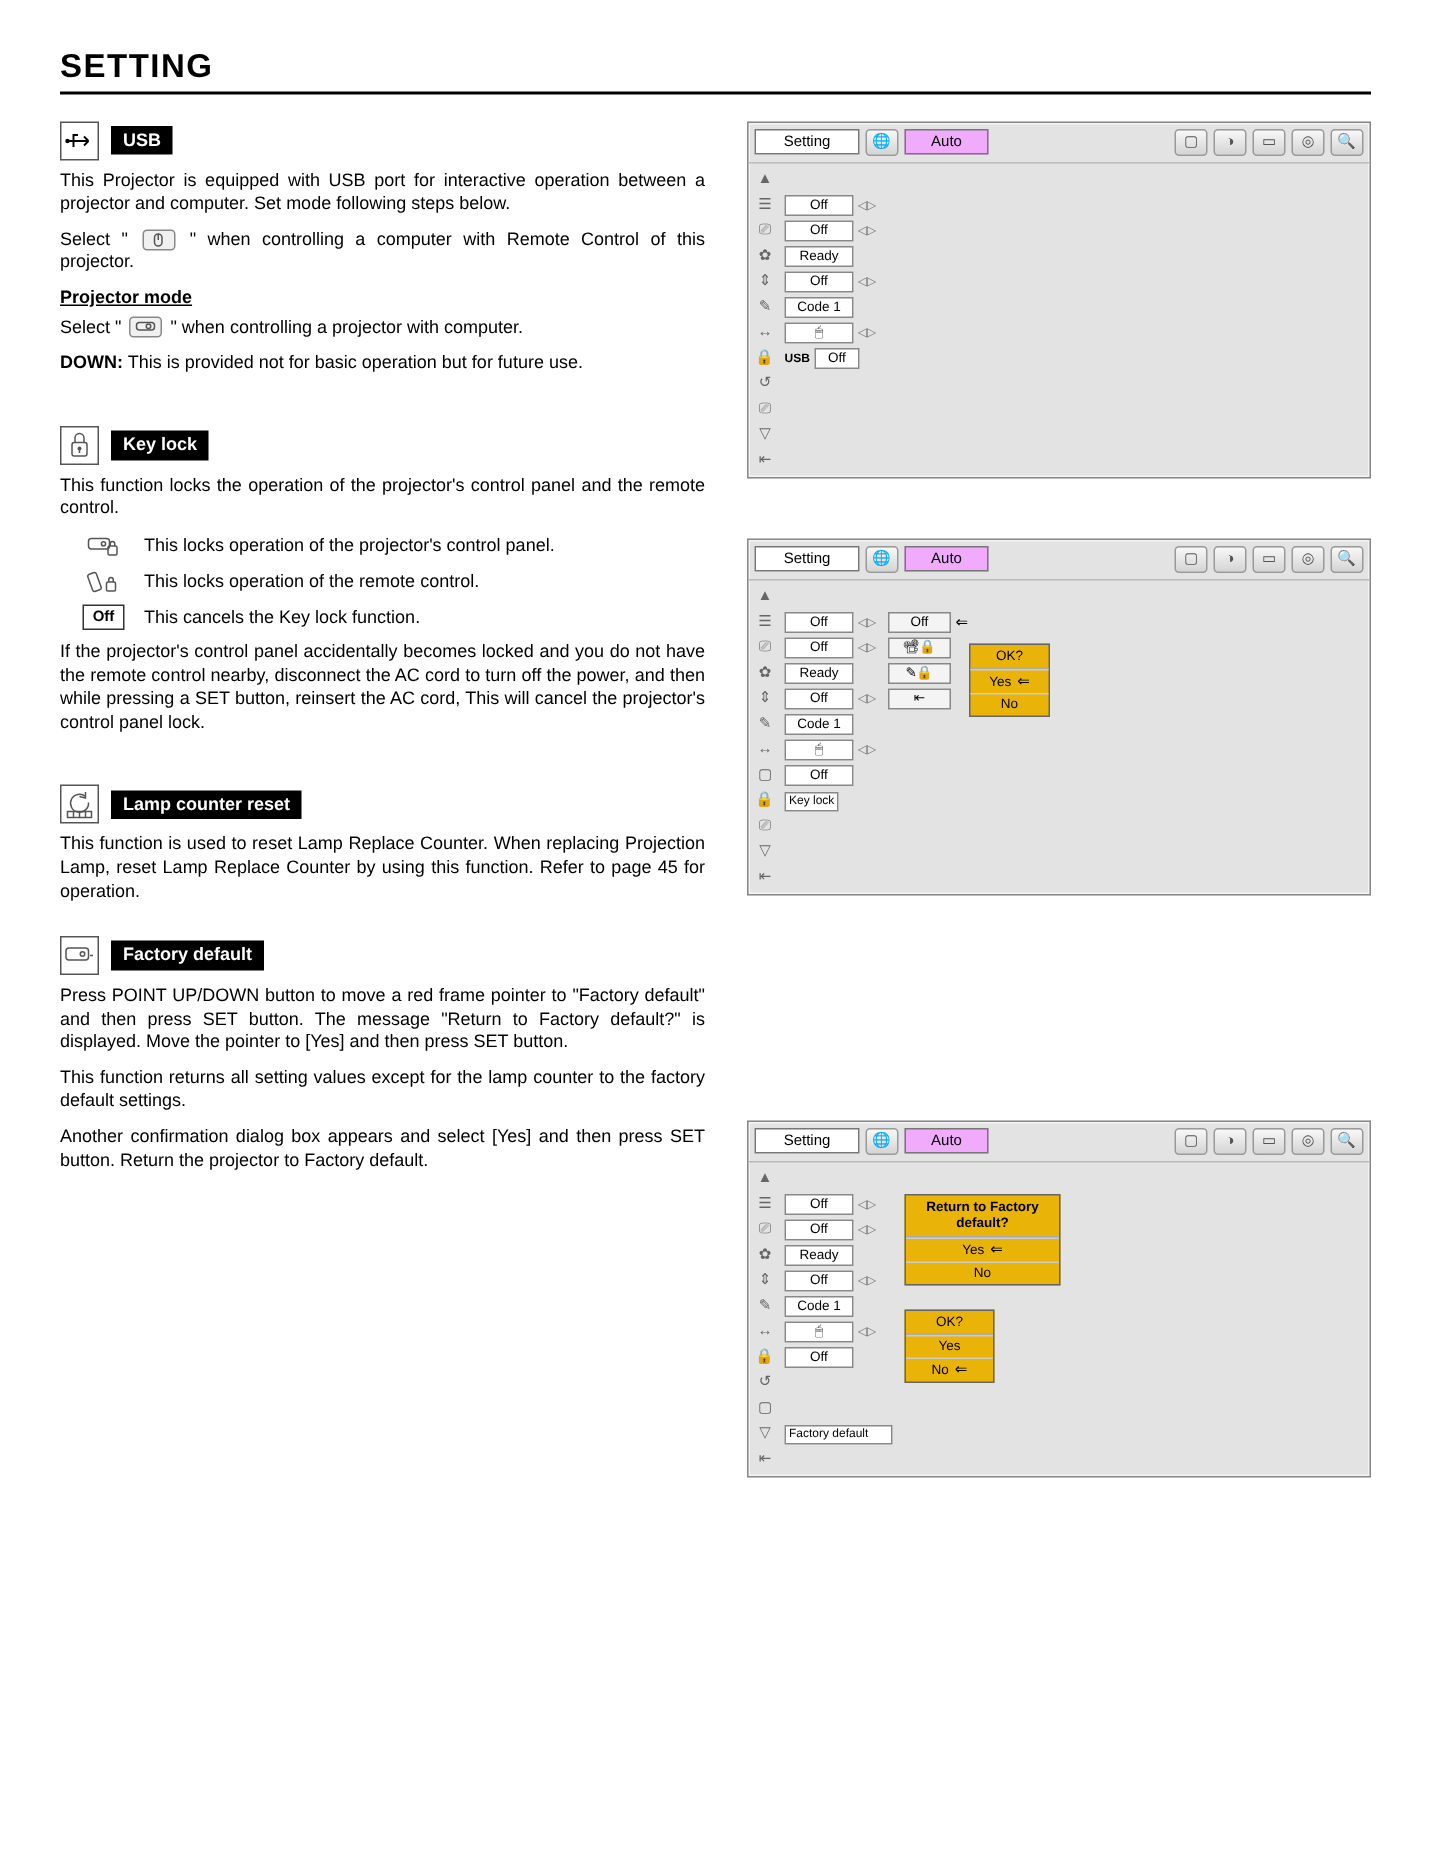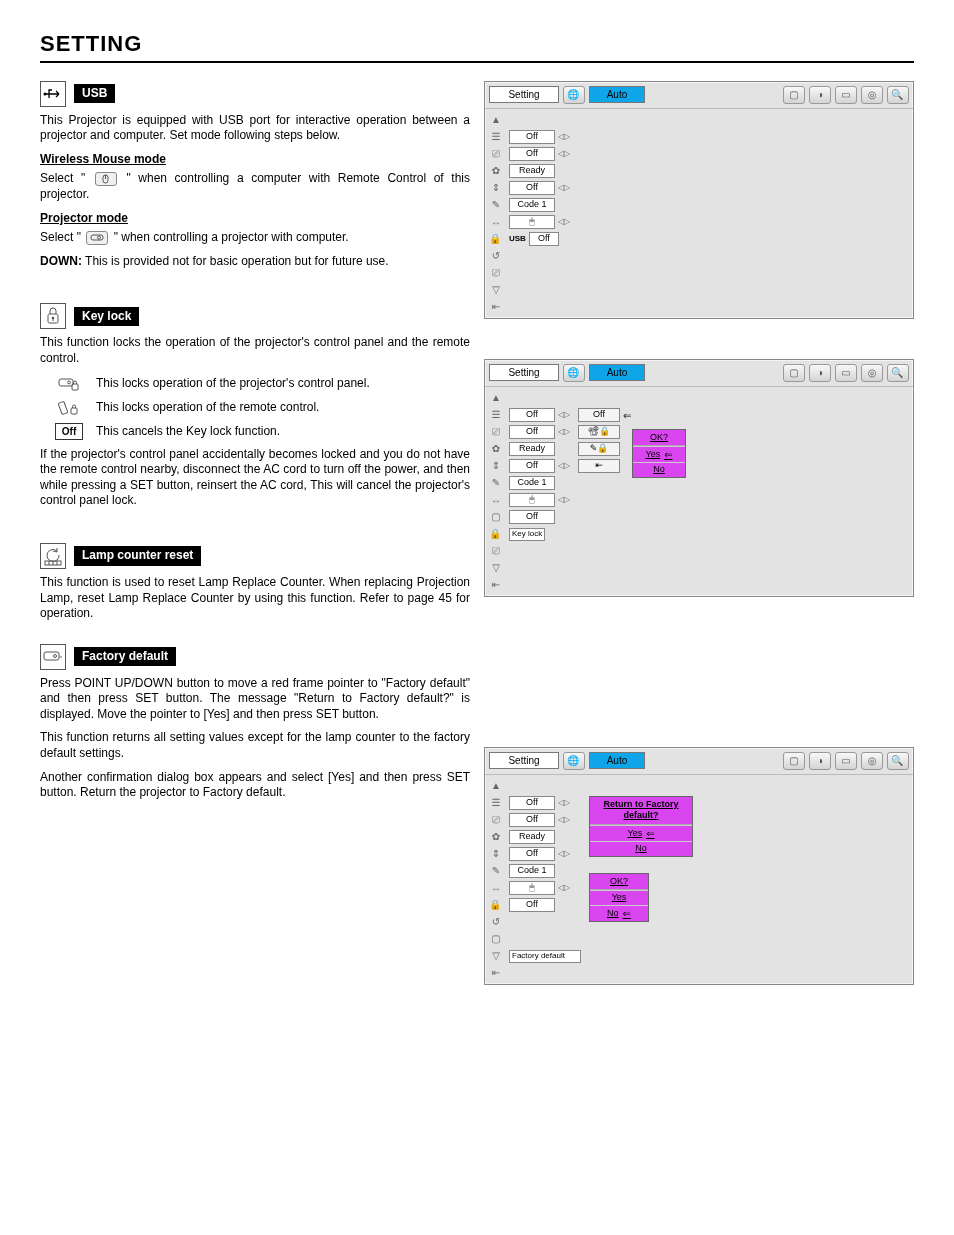--- a/index.html
+++ b/index.html
@@ -14,21 +14,21 @@
     line-height: 1.3;
   }
   .page-title {
     font-size: 22px;
     font-weight: bold;
     letter-spacing: 1px;
     border-bottom: 2px solid #000;
     padding-bottom: 2px;
     margin-bottom: 18px;
   }
-  .columns { display: flex; gap: 14px; }
+  .columns { display: flex; gap: 28px; }
   .left-col { flex: 0 0 430px; }
   .right-col { flex: 1; }
   .section-head { display:flex; align-items:center; gap:8px; margin: 0 0 6px 0; }
   .icon-box {
     width: 26px; height: 26px;
     border: 1.5px solid #555;
     display:flex; align-items:center; justify-content:center;
     background:#fff; position:relative;
     font-size:12px;
   }
@@ -57,21 +57,21 @@
   }
   .osd-top {
     display:flex; align-items:center; gap:4px;
     padding:4px; border-bottom:1px solid #bbb;
   }
   .osd-title-box {
     border:1px solid #777; background:#fff; font-size:10px;
     padding:1px 0; width:70px; text-align:center;
   }
   .osd-auto-box {
-    border:1px solid #777; background:#0ea5e9; font-size:10px;
+    border:1px solid #777; background:#f0abfc; font-size:10px;
     padding:1px 0; width:56px; text-align:center;
   }
   .osd-top-icon {
     width:22px; height:18px; border-radius:3px;
     background: linear-gradient(#f8f8f8,#d4d4d4);
     border:1px solid #999; display:flex; align-items:center; justify-content:center;
     font-size:10px; color:#555;
   }
   .osd-body { display:flex; min-height:170px; }
   .osd-iconcol {
@@ -85,22 +85,22 @@
   .osd-values { display:flex; flex-direction:column; padding:4px 2px; gap:2px; }
   .osd-valrow { display:flex; align-items:center; gap:3px; height:15px;}
   .osd-val-box { border:1px solid #888; background:#fff; width:46px; font-size:9px; text-align:center; padding:0 1px;}
   .osd-spin { width:12px; height:12px; font-size:8px; color:#777; display:flex; align-items:center; justify-content:center;}
   .osd-tag { font-size:8px; font-weight:bold; }
   .osd-popup-col { padding:4px 6px; display:flex; flex-direction:column; gap:2px; position:relative;}
   .osd-popup-row { display:flex; align-items:center; gap:3px; height:15px;}
   .popup-box { border:1px solid #888; background:#f4f4f4; width:42px; font-size:9px; text-align:center; padding:0;}
   .popup-arrow { width:12px; font-size:10px; }
   .dialog {
-    position:absolute; border:1px solid #666; background:#d946ef;
-    font-size:9px; width:54px;text-decoration:underline;
+    position:absolute; border:1px solid #666; background:#eab308;
+    font-size:9px; width:54px;
   }
   .dialog .dlg-title { text-align:center; padding:2px 0; border-bottom:1px solid #aaa;}
   .dialog .dlg-btn { display:flex; align-items:center; justify-content:center; gap:4px; padding:1px 0; border-top:1px solid #ccc;}
   .dialog.wide { width:104px; }
   .arrow-in { font-size:10px; }
 
   .osd-status-label {
     background:#fff; border:1px solid #888; font-size:8px; padding:0 2px;
     margin-top:1px;
   }
@@ -117,21 +117,20 @@
       <div class="icon-box">
         <svg width="20" height="14" viewBox="0 0 20 14">
             <path d="M2 7 H16 M16 7 L13 4 M16 7 L13 10 M6 7 V3 H9 M6 7 V11" stroke="#000" stroke-width="1.3" fill="none"></path>
             <circle cx="2" cy="7" r="1.5" fill="#000"></circle>
           </svg>
       </div>
       <div class="section-label">USB</div>
     </div>
     <div class="body-text">This Projector is equipped with USB port for interactive operation between a projector and computer. Set mode following steps below.</div>
 
-    <div class="mode-head">Wireless Mouse mode</div>
     <div class="body-text">
       <span>Select "</span>
       <span class="inline-icon">
         <svg width="12" height="10" viewBox="0 0 12 10">
             <rect x="3" y="1" width="5" height="8" rx="2.5" fill="none" stroke="#555"></rect>
             <line x1="5.5" y1="1" x2="5.5" y2="5" stroke="#555"></line>
           </svg>
       </span>
       <span>" when controlling a computer with Remote Control of this projector.</span>
     </div>

